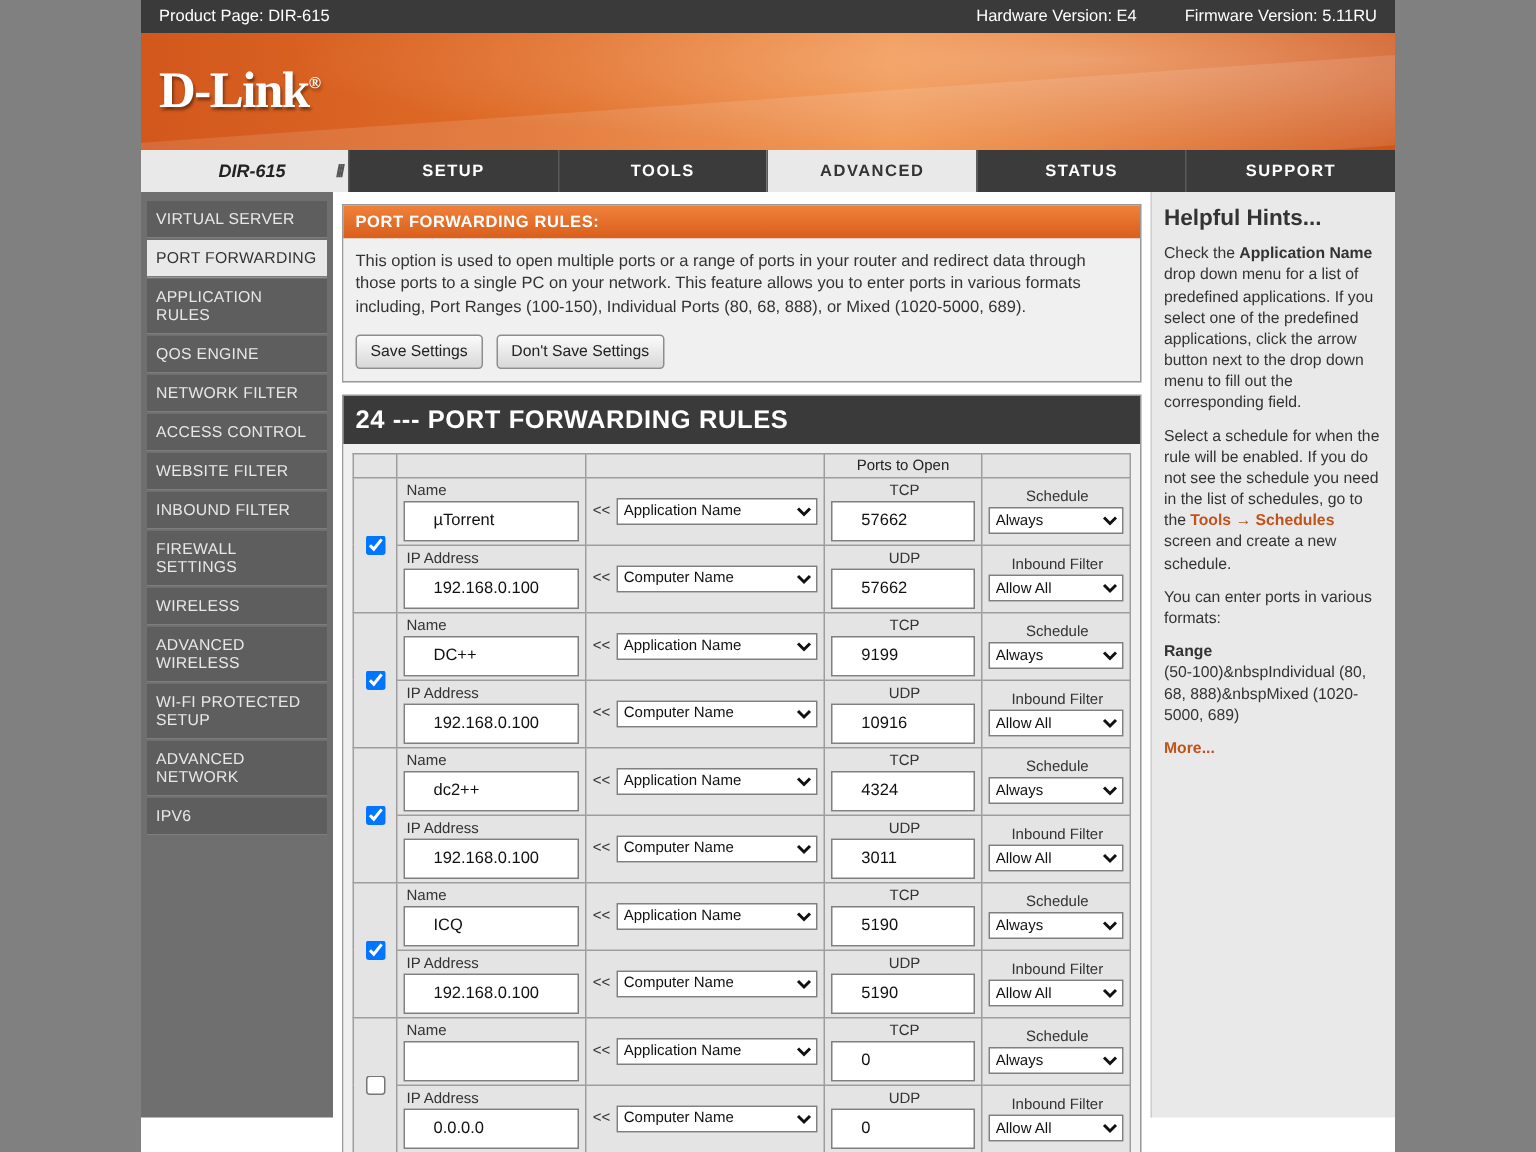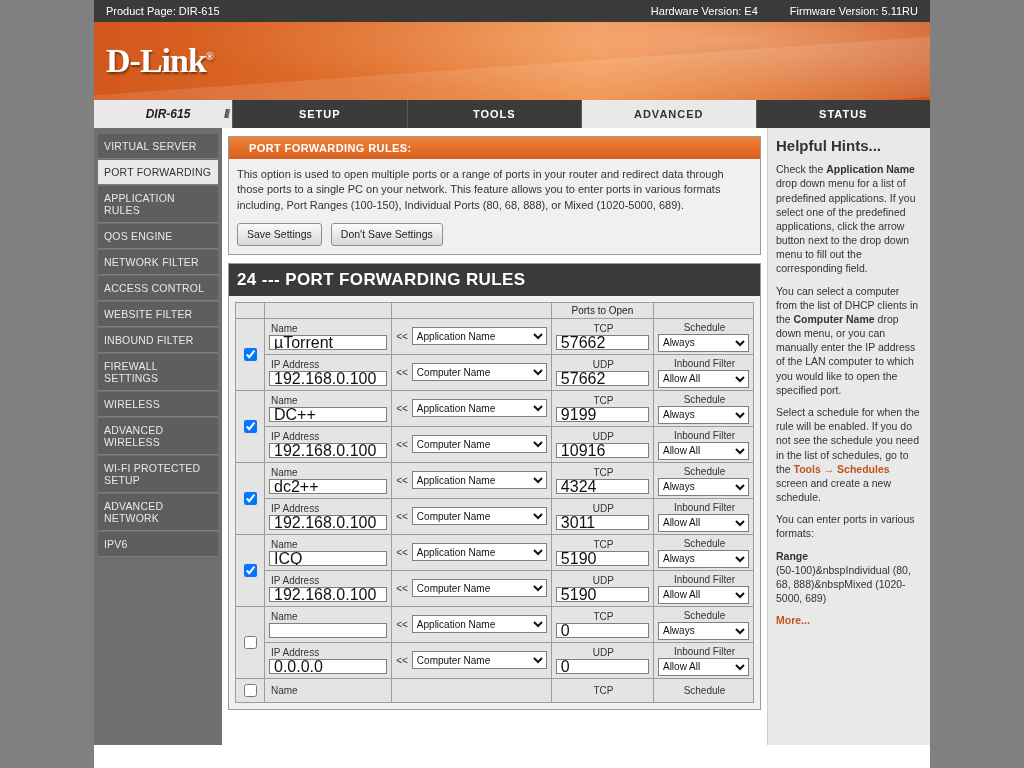--- a/index.html
+++ b/index.html
@@ -73,21 +73,21 @@
   .hints h4{margin:0 0 6px 0;font-size:15px;color:#333;}
   .hints p{margin:0 0 8px 0;}
   .hints b{font-weight:bold;}
   .hints .more{color:#c0531c;font-weight:bold;}
   .hints .orange{color:#c0531c;font-weight:bold;}
 
   
   .panel{border:1px solid #9a9a9a;margin-bottom:8px;background:#f0f0f0;}
   .panel-head{
     background:linear-gradient(180deg,#f0813a,#d85f1c);
-    color:#fff;font-weight:bold;font-size:11px;padding:5px 20px;letter-spacing:.4px;
+    color:#fff;font-weight:bold;font-size:11px;padding:5px 8px;letter-spacing:.4px;
   }
   .panel-body{padding:8px;background:#f0f0f0;color:#333;line-height:1.4;}
   .panel-body p{margin:0 0 10px 0;}
   .btn{
     display:inline-block;padding:3px 9px;margin-right:6px;
     background:linear-gradient(180deg,#fbfbfb,#d8d8d8);
     border:1px solid #8d8d8d;border-radius:3px;font-size:10.5px;color:#222;
   }
   .panel-head.dark{
     background:#3a3a3a;color:#fff;font-weight:bold;font-size:17px;padding:6px 8px;
@@ -99,22 +99,22 @@
   table.rules-table td,table.rules-table th{
     border:1px solid #9d9d9d;background:#e4e4e4;padding:2px 4px;font-size:10px;vertical-align:middle;
   }
   .col-chk{width:18px;text-align:center;background:#e4e4e4;}
   .col-name{width:140px;}
   .col-arrow{width:160px;}
   .col-ports{width:112px;}
   .col-sched{width:104px;}
   .lbl{display:block;font-size:10px;color:#333;padding:1px 0 1px 2px;}
   input.tb{
-    width:100%;box-sizing:border-box;height:15px;font-size:16px;
-    border:1px solid #7f7f7f;background:#fff;padding:0 4px;
+    width:100%;box-sizing:border-box;height:27px;font-size:11px;
+    border:1px solid #7f7f7f;background:#fff;padding:0 19px;
     font-family:"Liberation Sans", sans-serif;color:#111;
   }
   .selwrap{display:flex;align-items:center;gap:4px;}
   .lt{font-size:10px;color:#333;}
   select.dd{
     flex:1;height:18px;font-size:10px;border:1px solid #7f7f7f;background:#fff;
     font-family:"Liberation Sans", sans-serif;color:#111;
   }
   input.cb{width:13px;height:13px;}
   .ports-head{text-align:center;}
@@ -140,20 +140,21 @@
     <div class="navrow">
       <div class="model">
         <span>DIR-615</span>
         <span class="slashes">///</span>
       </div>
       <div class="navtabs">
         <div class="navtab">SETUP</div>
         <div class="navtab">TOOLS</div>
         <div class="navtab active">ADVANCED</div>
         <div class="navtab">STATUS</div>
+        <div class="navtab">SUPPORT</div>
       </div>
     </div>
 
     <div class="content">
 
       <div class="sidebar">
         <div class="side-item">VIRTUAL SERVER</div>
         <div class="side-item active">PORT FORWARDING</div>
         <div class="side-item">APPLICATION RULES</div>
         <div class="side-item">QOS ENGINE</div>
@@ -435,23 +436,20 @@
         </div>
 
       </div>
 
       <div class="hints">
         <h4>Helpful Hints...</h4>
         <p>
           <span>Check the </span><b>Application Name</b><span> drop down menu for a list of predefined applications. If you select one of the predefined applications, click the arrow button next to the drop down menu to fill out the corresponding field.</span>
         </p>
         <p>
-          <span>You can select a computer from the list of DHCP clients in the </span><b>Computer Name</b><span> drop down menu, or you can manually enter the IP address of the LAN computer to which you would like to open the specified port.</span>
-        </p>
-        <p>
           <span>Select a schedule for when the rule will be enabled. If you do not see the schedule you need in the list of schedules, go to the </span><span class="orange">Tools → Schedules</span><span> screen and create a new schedule.</span>
         </p>
         <p>You can enter ports in various formats:</p>
         <p>
           <b>Range</b><br>
           <span>(50-100)&amp;nbspIndividual (80, 68, 888)&amp;nbspMixed (1020-5000, 689)</span>
         </p>
         <p class="more">More...</p>
       </div>
 

